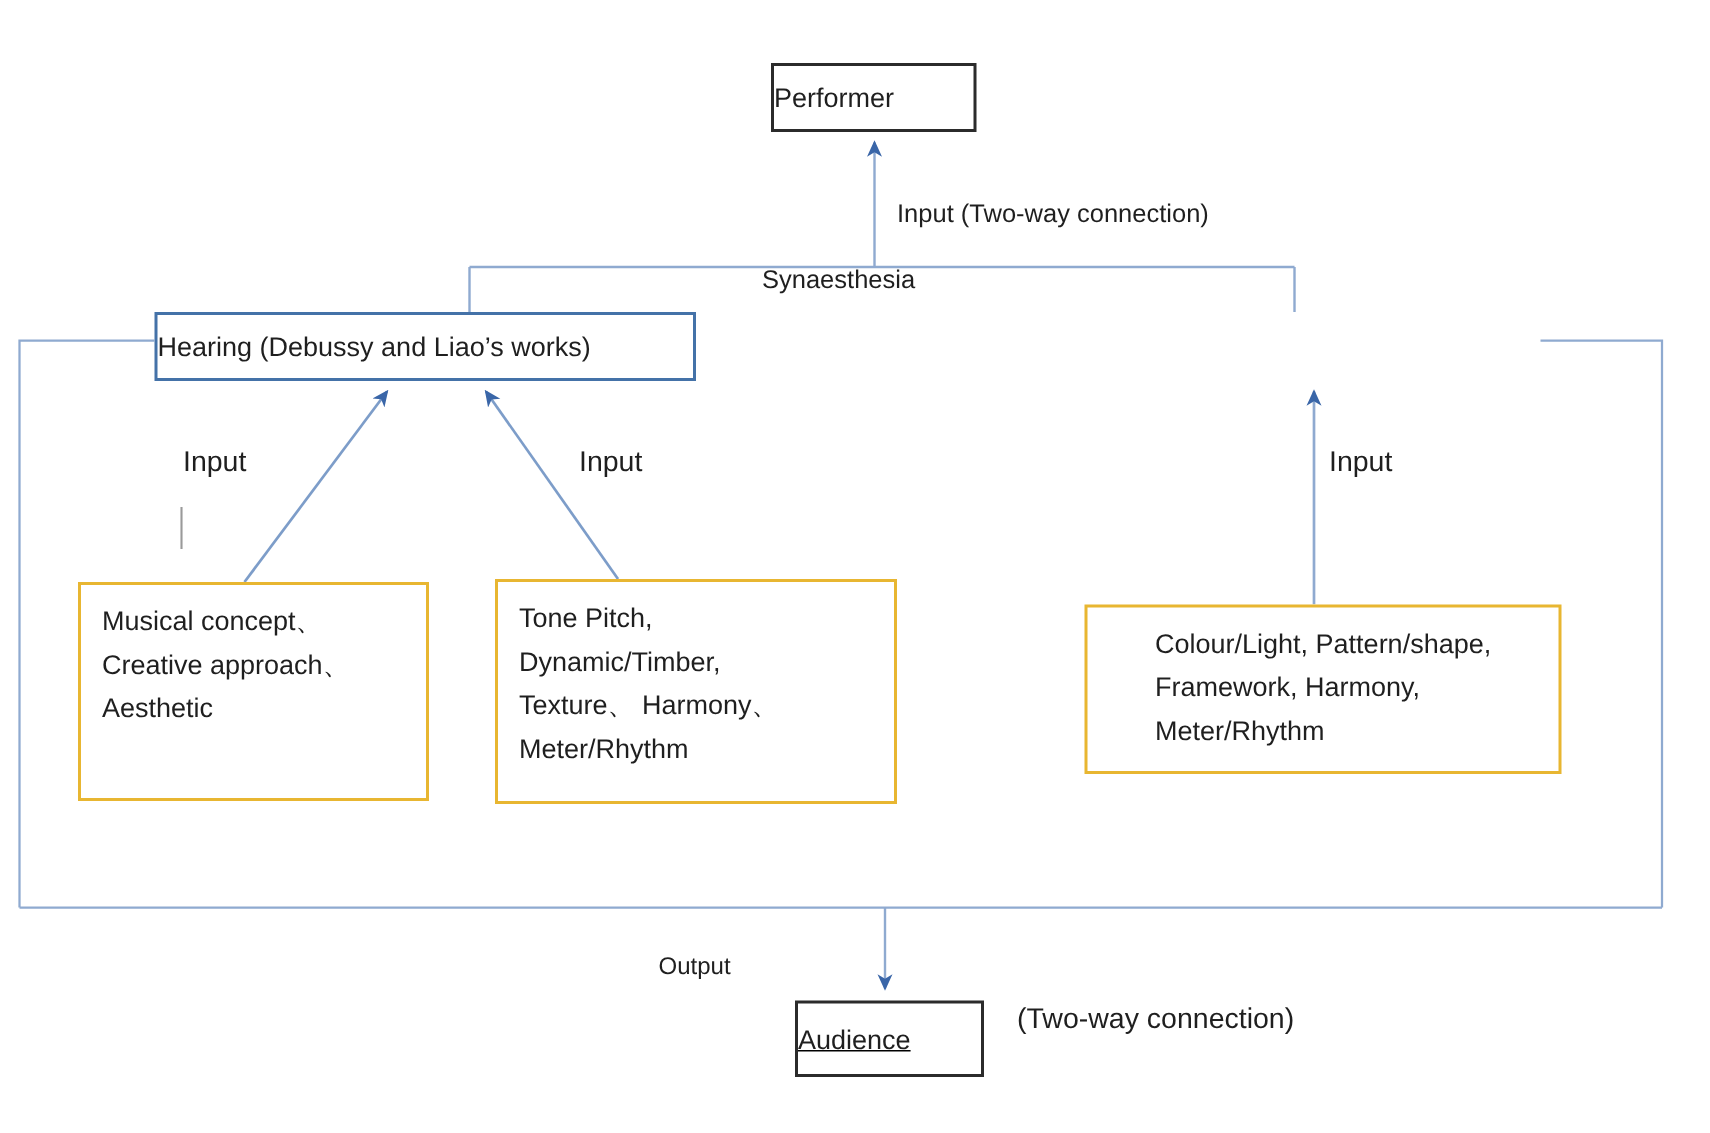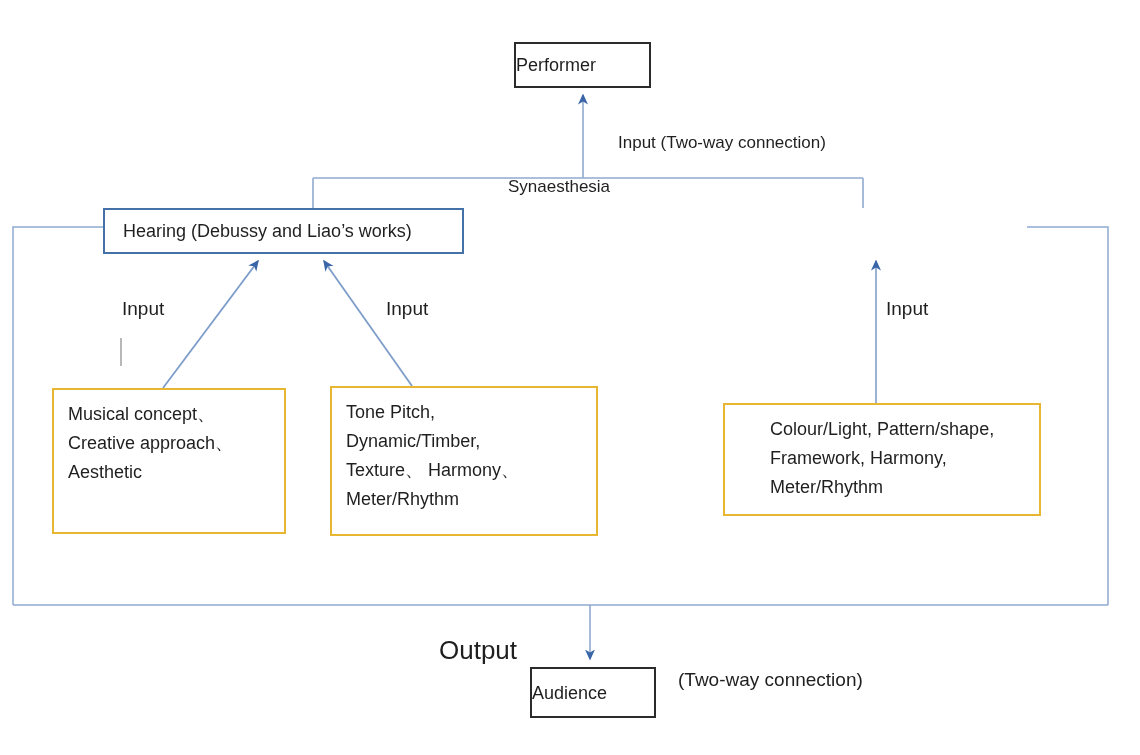--- a/index.html
+++ b/index.html
@@ -42,49 +42,48 @@
     align-items: flex-start;
     justify-content: flex-start;
   }
   .node-label {
     color: #1f1f1f;
     font-size: 18px;
     line-height: 1.0;
     white-space: nowrap;
   }
   .node-blue .node-label {
-    padding-left: 18px;
     font-size: 18px;
   }
   .node-yellow .node-label {
     white-space: pre-line;
     font-size: 18px;
     line-height: 1.62;
     padding: 10px 0 0 14px;
   }
   .edge-label {
     position: absolute;
     color: #1f1f1f;
     font-size: 17px;
     white-space: nowrap;
     line-height: 1;
   }
   #perf-box   { left: 514px; top: 42px;  width: 137px; height: 46px; }
-  #aud-box    { left: 530px; top: 667px; width: 126px; height: 51px; }
+  #aud-box    { left: 530px; top: 667px; width: 126px; height: 51px; text-decoration: underline; }
   #hearing-box{ left: 103px; top: 208px; width: 361px; height: 46px; }
   #seeing-box { left: 735px; top: 208px; width: 292px; height: 46px; }
   #y-box-1    { left: 52px;  top: 388px; width: 234px; height: 146px; }
   #y-box-2    { left: 330px; top: 386px; width: 268px; height: 150px; }
   #y-box-3    { left: 723px; top: 403px; width: 318px; height: 113px; padding-left: 31px; }
-  #lbl-input-perf { left: 598px; top: 134px; margin-left: 20px; }
+  #lbl-input-perf { left: 598px; top: 134px; }
   #lbl-synaes     { left: 508px; top: 178px; }
   #lbl-input-l    { left: 122px; top: 299px; font-size: 19px; }
   #lbl-input-m    { left: 386px; top: 299px; font-size: 19px; }
   #lbl-input-r    { left: 886px; top: 299px; font-size: 19px; }
-  #lbl-output     { left: 439px; top: 637px; font-size: 26px; }
+  #lbl-output     { left: 439px; top: 637px; font-size: 16px; }
   #lbl-twoway-b   { left: 678px; top: 670px; font-size: 19px; }
 </style>
 </head>
 <body>
 
 <div id="canvas">
 
   <svg id="wires" viewBox="0 0 1140 755" width="1140" height="755">
     <defs>
       <marker id="arrowUp" markerWidth="10" markerHeight="10" refX="5" refY="2.2" orient="auto-start-reverse" markerUnits="userSpaceOnUse">

